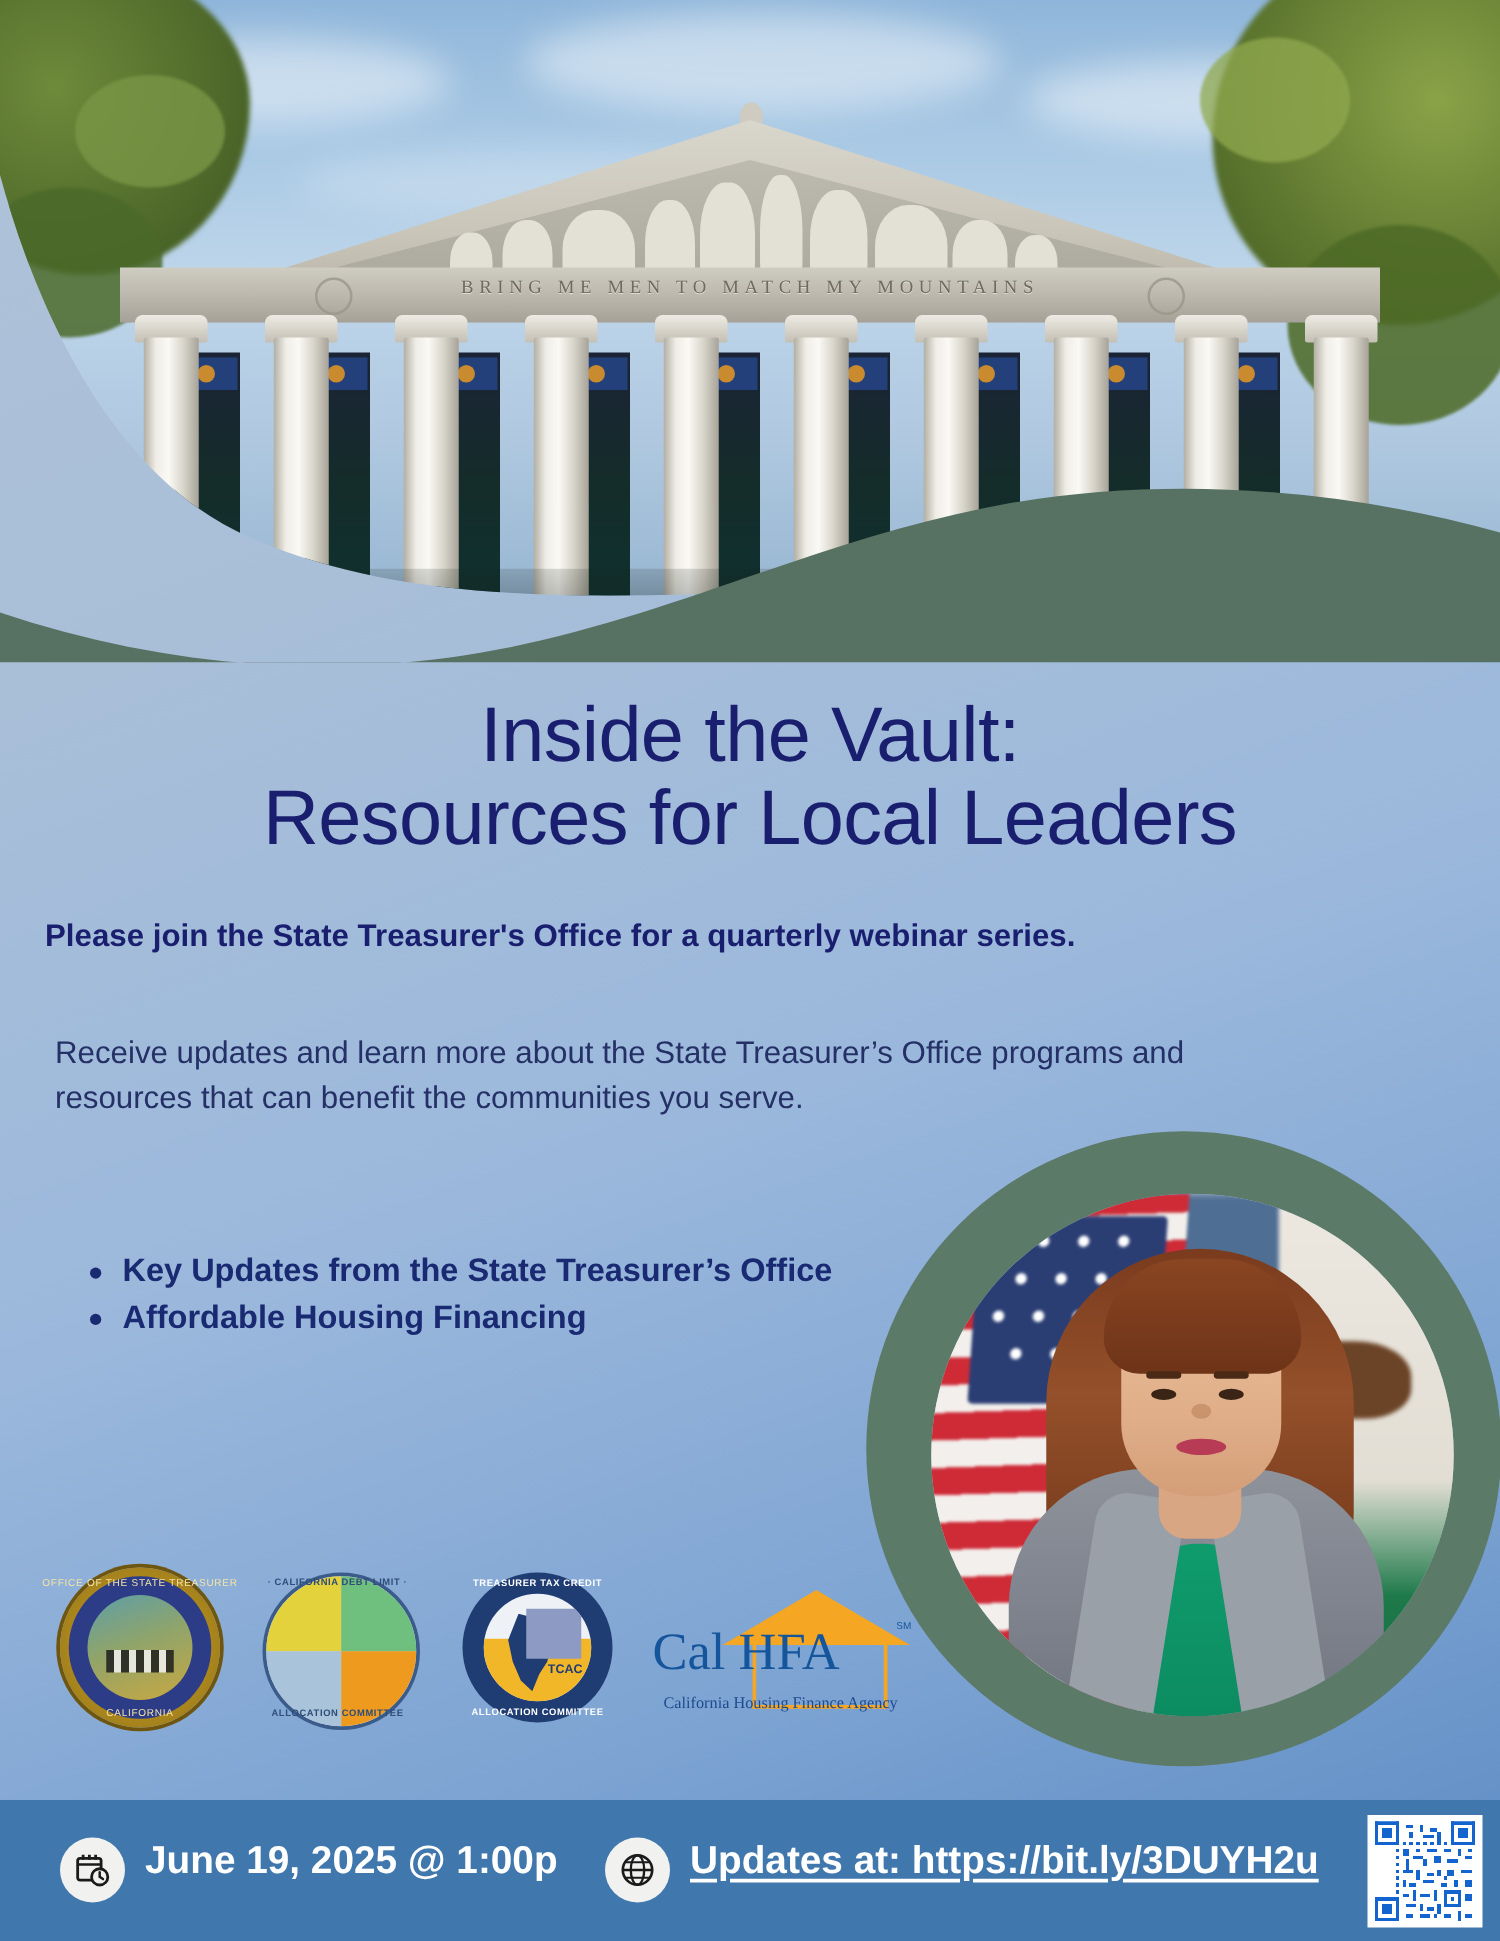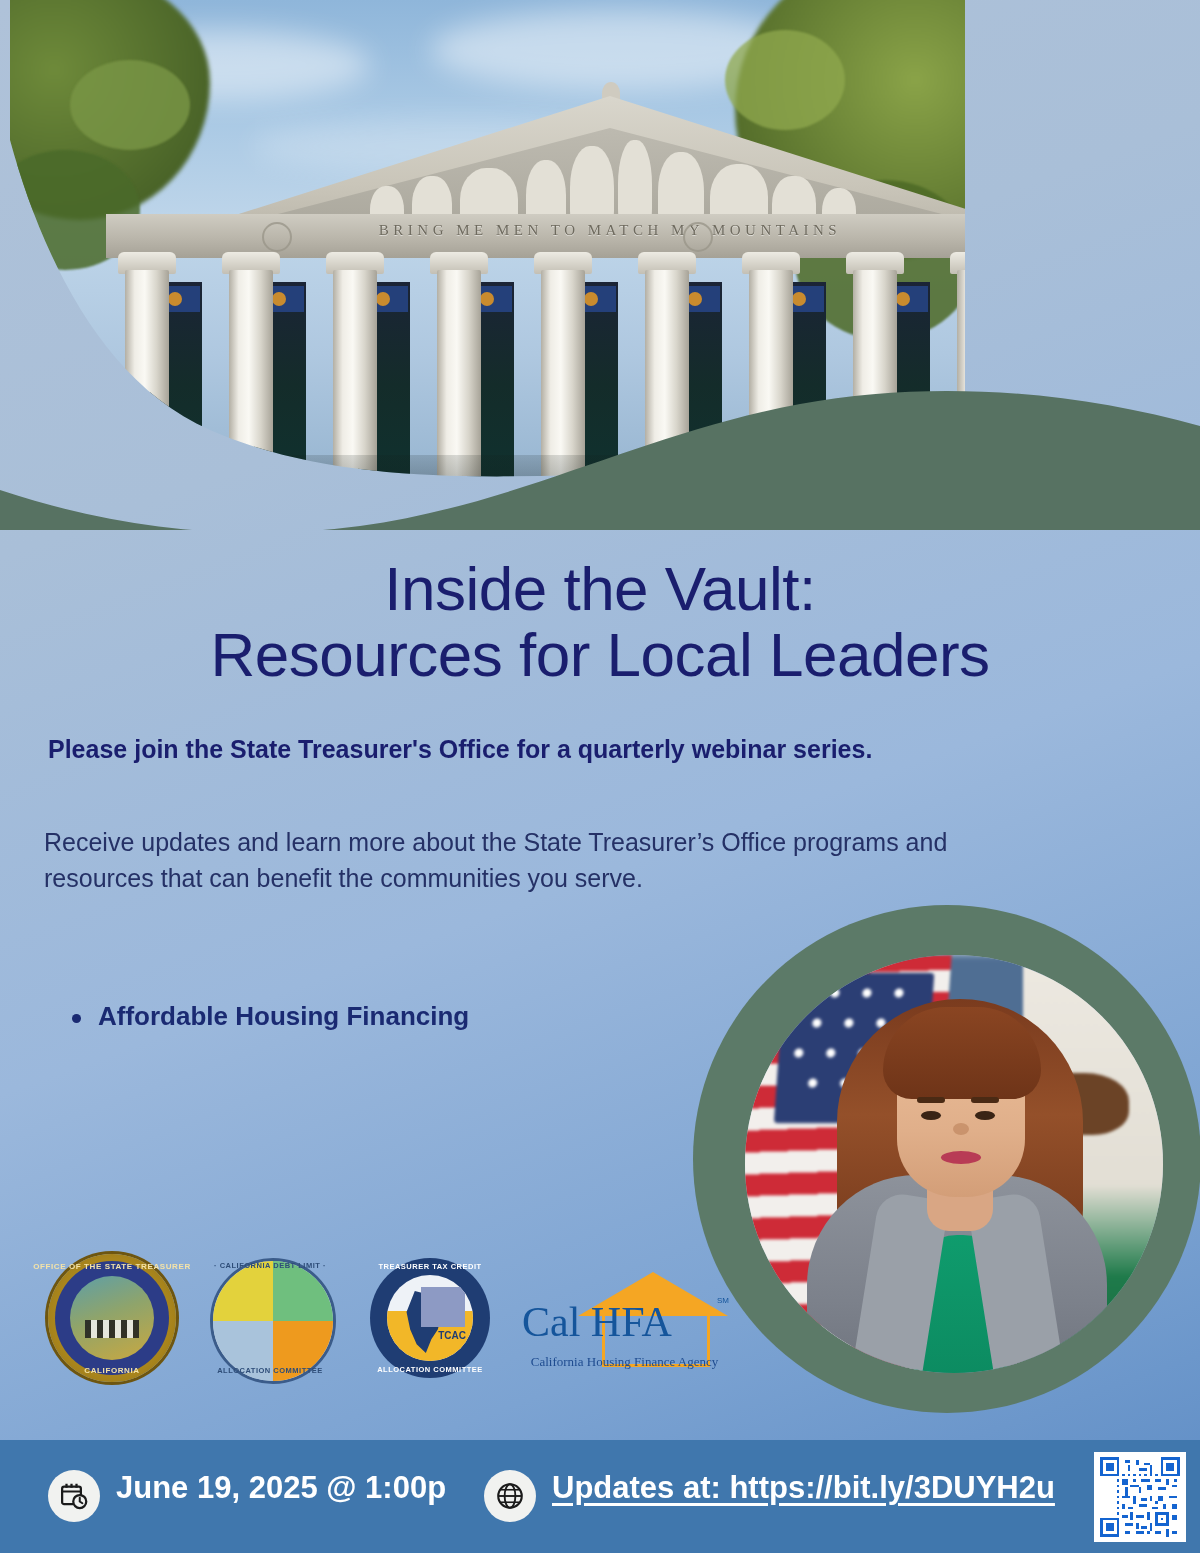--- a/index.html
+++ b/index.html
@@ -10,21 +10,21 @@
     background:#A7BCD5;
     overflow:hidden;
   }
   #flyer{
     position:relative;width:1200px;height:1553px;overflow:hidden;
     background:linear-gradient(160deg,#AFC2D9 0%,#A9BFD8 28%,#9BB8DC 55%,#7CA3D2 80%,#5C8BC4 100%);
   }
 
   
   .hero{
-    position:absolute;left:10px;top:0;width:955px;height:505px;
+    position:absolute;left:0;top:0;width:1200px;height:505px;
     overflow:hidden;
     -webkit-clip-path: path("M0,0 L1200,0 L1200,505 C1000,505 900,470 760,470 C560,470 360,500 200,430 C90,382 30,250 0,140 Z");
     clip-path: path("M0,0 L1200,0 L1200,505 C1000,505 900,470 760,470 C560,470 360,500 200,430 C90,382 30,250 0,140 Z");
   }
   .sky{
     position:absolute;inset:0;
     background:linear-gradient(180deg,#8FB6DA 0%,#A8C8E4 22%,#BFD6EA 45%,#AFC8E0 70%,#93B2CE 100%);
   }
   .cloud{position:absolute;border-radius:50%;background:rgba(255,255,255,.45);filter:blur(14px);}
   
@@ -179,21 +179,21 @@
   .lips{position:absolute;left:196px;top:196px;width:40px;height:13px;background:#B83B55;border-radius:50%;}
   .nose{position:absolute;left:208px;top:168px;width:16px;height:12px;background:rgba(180,120,80,.5);border-radius:50%;}
 
   
   .title{
     position:absolute;left:0;top:556px;width:1200px;text-align:center;
     color:#1A1E6E;font-weight:normal;font-size:62px;line-height:1.06;
     letter-spacing:-.5px;
   }
   .subhead{
-    position:absolute;left:48px;top:733px;width:830px;
+    position:absolute;left:36px;top:733px;width:830px;
     color:#1A1E6E;font-weight:bold;font-size:25px;line-height:1.34;
   }
   .para{
     position:absolute;left:44px;top:825px;width:930px;
     color:#253166;font-size:25px;line-height:1.42;
   }
   .topics{
     position:absolute;left:44px;top:944px;width:700px;
     color:#253166;font-size:25px;line-height:1.4;
   }
@@ -224,21 +224,21 @@
     background:linear-gradient(160deg,#5D9FA8 0%,#8FA46B 45%,#C9A840 100%);
     overflow:hidden;
   }
   .seal-inner:before{
     content:"";position:absolute;left:18%;top:52%;width:64%;height:22%;
     background:repeating-linear-gradient(90deg,#1d1d1d 0 6px,#f2f2f2 6px 12px);
     opacity:.85;
   }
   .seal-txt{
     position:absolute;left:0;top:0;width:128px;height:128px;
-    color:#F4E3A8;font-size:8px;font-weight:bold;letter-spacing:.6px;
+    color:#F4E3A8;font-size:8px;font-weight:normal;letter-spacing:.6px;
   }
   .seal-txt span{position:absolute;white-space:nowrap;}
   .st-top{left:50%;top:8px;transform:translateX(-50%);}
   .st-bot{left:50%;bottom:7px;transform:translateX(-50%);}
 
   .cdlac{
     position:absolute;left:172px;top:10px;width:120px;height:120px;border-radius:50%;
     border:3px solid #3B5C8A;background:#C5D5E6;overflow:hidden;
   }
   .cdlac-q{position:absolute;width:50%;height:50%;}
@@ -409,20 +409,21 @@
 
   <div class="title">
     <div>Inside the Vault:</div>
     <div>Resources for Local Leaders</div>
   </div>
 
   <div class="subhead">Please join the State Treasurer's Office for a quarterly webinar series.</div>
   <div class="para">Receive updates and learn more about the State Treasurer’s Office programs and resources that can benefit the communities you serve.</div>
 
   <ul class="bullets">
+    <li>Key Updates from the State Treasurer’s Office</li>
     <li>Affordable Housing Financing</li>
   </ul>
 
   <div class="greencircle"></div>
   <div class="portrait">
     <div class="pbg"></div>
     <div class="bluepanel"></div>
     <div class="usflag">
         <div class="canton"></div>
       </div>

